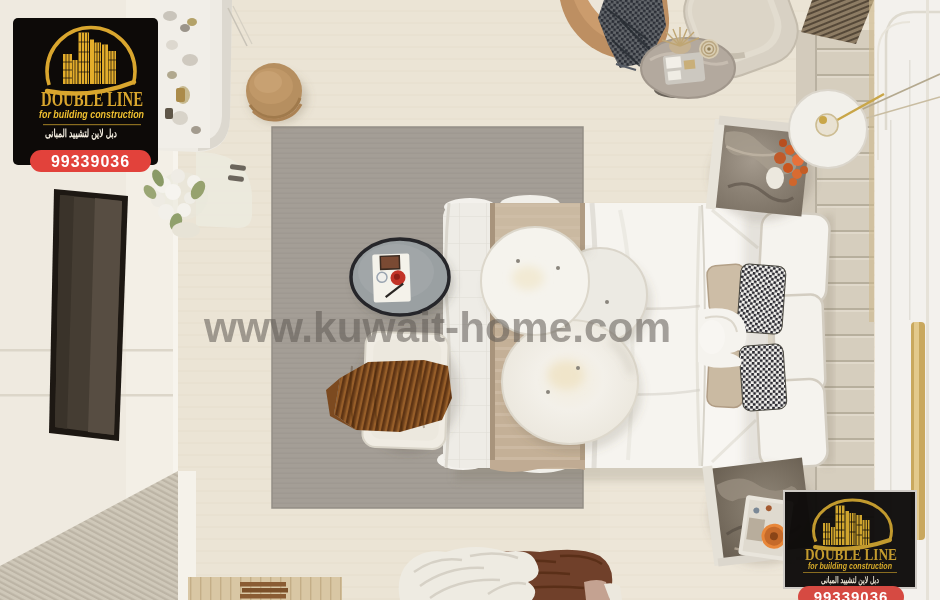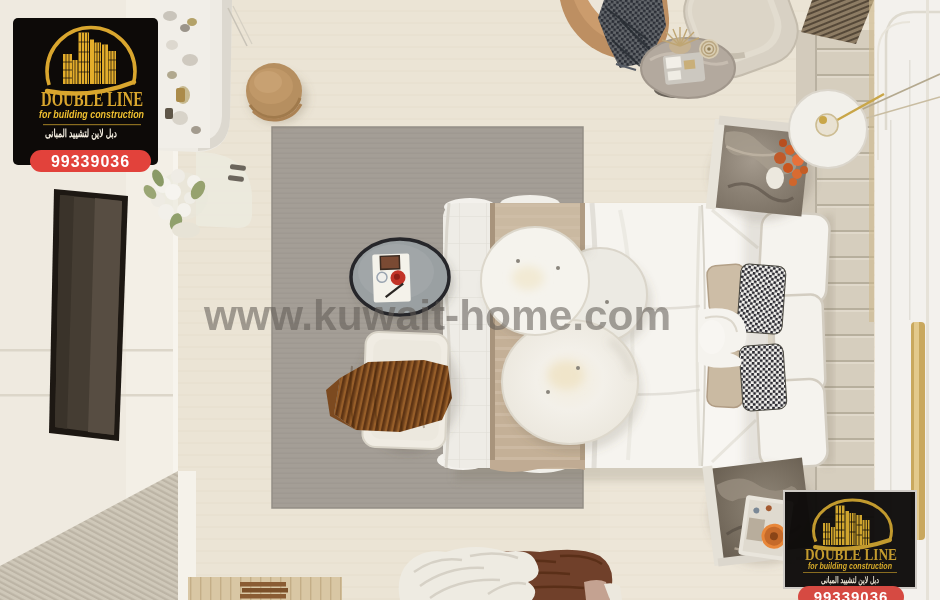--- a/index.html
+++ b/index.html
@@ -412,21 +412,21 @@
 <path d="M584 582 Q598 578 606 582 L610 600 L586 600 Z" fill="#c4a291"></path>
 <path d="M604 584 Q614 582 620 586 L622 600 L610 600 Z" fill="#ece8de"></path>
 </g>
 
 <g>
 <path d="M404 568 Q418 548 446 552 Q476 542 506 552 Q530 548 536 562 Q544 576 528 582 Q540 590 532 600 L400 600 Q396 582 404 568 Z" fill="#eeebe2"></path>
 <path d="M414 572 Q436 556 462 560 M420 586 Q448 566 484 568 M430 598 Q458 578 500 580 M470 556 Q496 550 518 558 M488 594 Q508 580 526 584" stroke="#d6d1c6" stroke-width="2.5" fill="none"></path>
 </g>
 </svg>
 
-<div class="abs" id="wm" style="left:204px;top:292px;font-weight:bold;font-size:42.4px;color:rgba(95,89,83,0.55);letter-spacing:0px;">www.kuwait-home.com</div>
+<div class="abs" id="wm" style="left:204px;top:304px;font-weight:bold;font-size:42.4px;color:rgba(95,89,83,0.55);letter-spacing:0px;">www.kuwait-home.com</div>
 
 <div class="abs" style="left:13px;top:18px;width:145px;height:147px;background:#0d0a08;border-radius:5px;">
 <svg width="145" height="147" viewBox="0 0 145 147" style="position:absolute;left:0;top:0">
 
 <circle cx="78" cy="53.5" r="44" fill="none" stroke="#d9a62e" stroke-width="3.6" pathLength="360" stroke-dasharray="17 145 198"></circle>
 <path d="M34 73 Q78 81 121 64" fill="none" stroke="#d9a62e" stroke-width="4.5" stroke-linecap="round"></path>
 
 <g fill="#e3ad2b">
 <rect x="50" y="36" width="9" height="30"></rect>
 <rect x="59.5" y="42" width="5" height="24"></rect>

